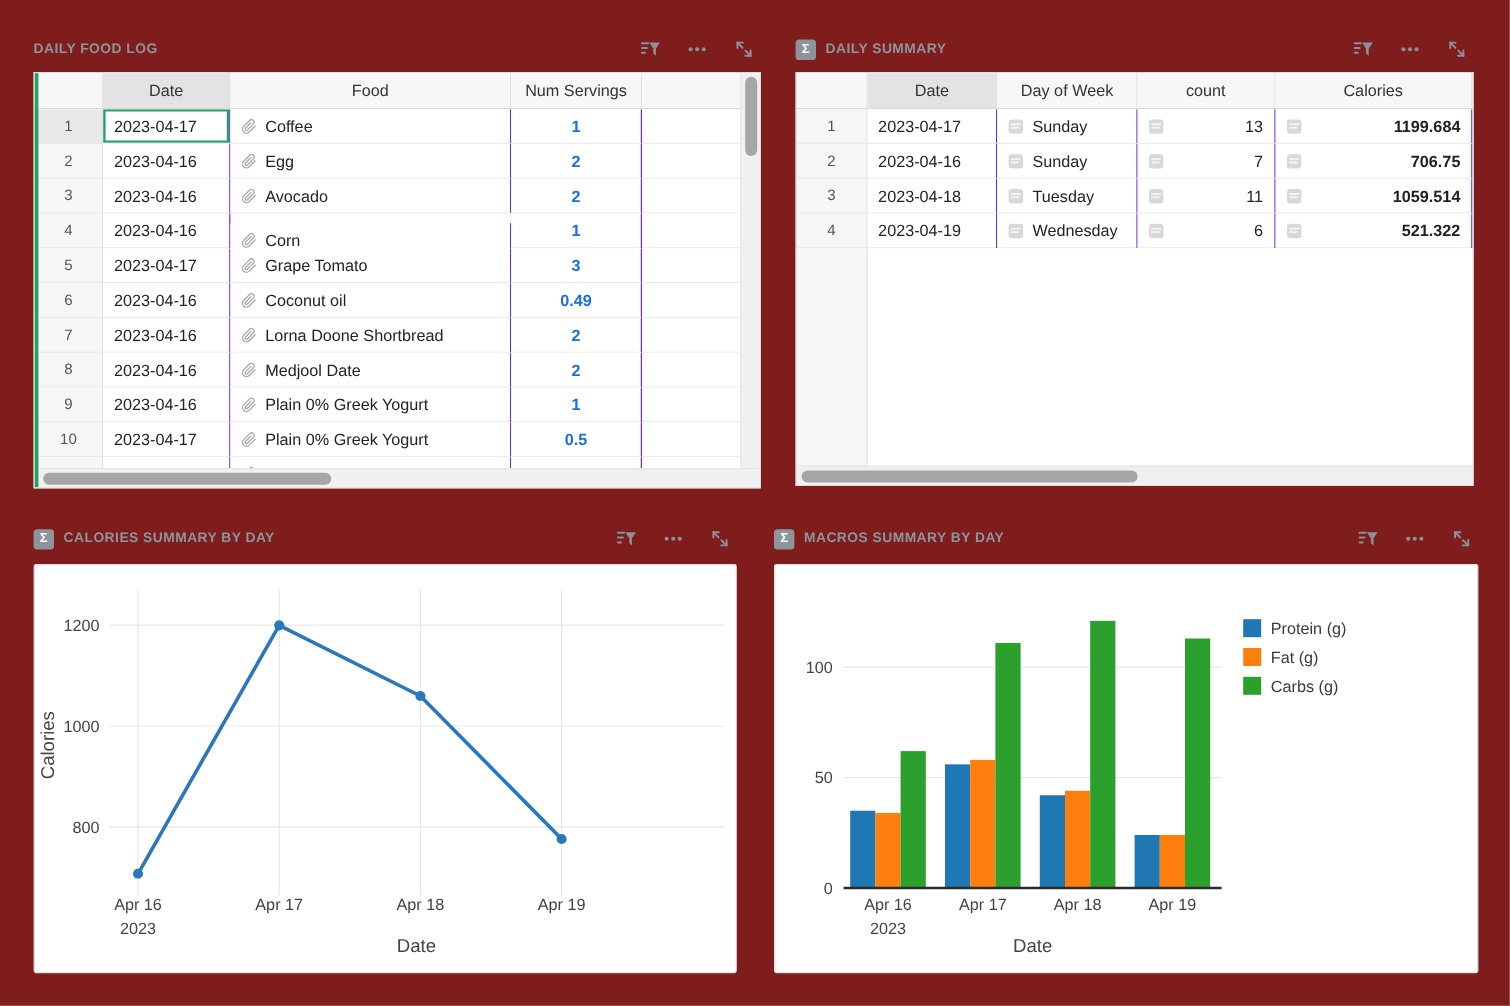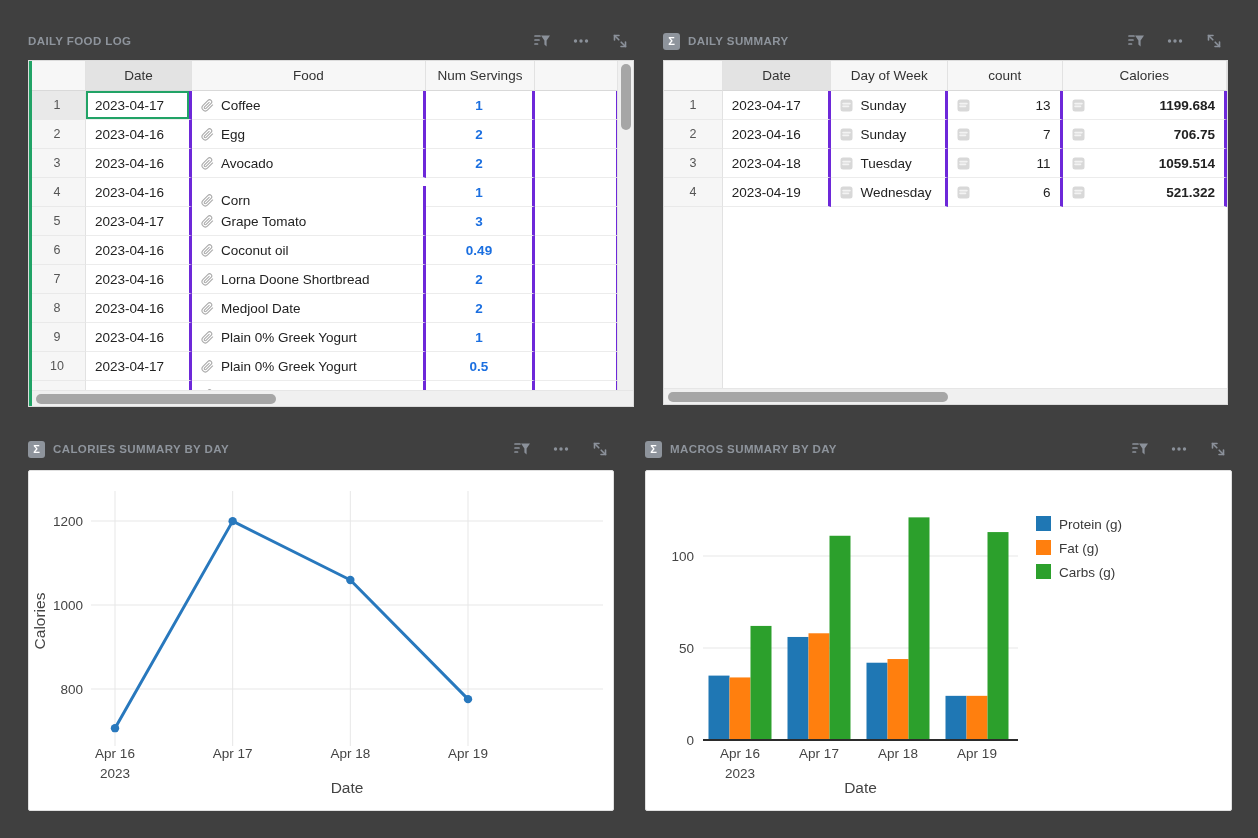--- a/index.html
+++ b/index.html
@@ -1,17 +1,17 @@
 <!DOCTYPE html>
 <html><head>
 <meta charset="utf-8">
 <style>
   * { margin:0; padding:0; box-sizing:border-box; }
   body { background:#fff; }
-  .page { position:relative; width:1258px; height:838px; background:#404040;
+  .page { position:relative; width:1258px; height:838px; background:#7f1d1d;
           font-family:"Liberation Sans", sans-serif; overflow:hidden; }
 
   
   .panel-head { position:absolute; display:flex; align-items:center; height:22px; }
   .panel-title { font-size:11.5px; font-weight:700; color:#8e949c; letter-spacing:.4px;
                  text-transform:uppercase; white-space:nowrap; }
   .sigma { display:inline-flex; align-items:center; justify-content:center;
            width:17px; height:17px; border-radius:3px; background:#8e949c;
            color:#fff; font-size:11px; font-weight:700; margin-right:8px; }
   .tools { margin-left:auto; display:flex; align-items:center; gap:21px; padding-right:5px; }
@@ -22,21 +22,21 @@
   .trow { display:flex; height:29px; }
   .thead { display:flex; height:30px; }
   .th { background:#f7f7f7; display:flex; align-items:center; justify-content:center;
         font-size:13.5px; color:#333; border-right:1px solid #e2e2e2;
         border-bottom:1px solid #d9d9d9; overflow:hidden; }
   .th.selcol { background:#e3e3e3; }
   .rn { background:#f6f6f6; color:#555; font-size:12.5px; display:flex; align-items:center;
         justify-content:center; border-right:1px solid #e2e2e2; border-bottom:1px solid #e9e9e9; }
   .rn.selrow { background:#e9e9e9; }
   .td { display:flex; align-items:center; padding:0 9px; font-size:13.5px; color:#222;
-        background:#fff; border-right:3px solid #6d28d9; border-bottom:1px solid #ececec;
+        background:#fff; border-right:1px solid #6d28d9; border-bottom:1px solid #ececec;
         overflow:hidden; white-space:nowrap; }
   .td.selcell { box-shadow: inset 0 0 0 2px #21a366; }
   .td.servings { justify-content:center; color:#1b6fe0; font-weight:700; }
   .td .clip { margin-right:7px; flex:0 0 auto; display:inline-flex; }
   .td .chip { margin-right:7px; flex:0 0 auto; display:inline-flex; }
   .td.numr .val { margin-left:auto; }
   .td.bold .val { font-weight:700; }
   .greenbar { position:absolute; left:0; top:0; bottom:0; width:3px; background:#21a366; z-index:5; }
   .body { position:absolute; left:0; right:0; overflow:hidden; }
   .filler { position:absolute; left:0; right:0; background:#fff; }

